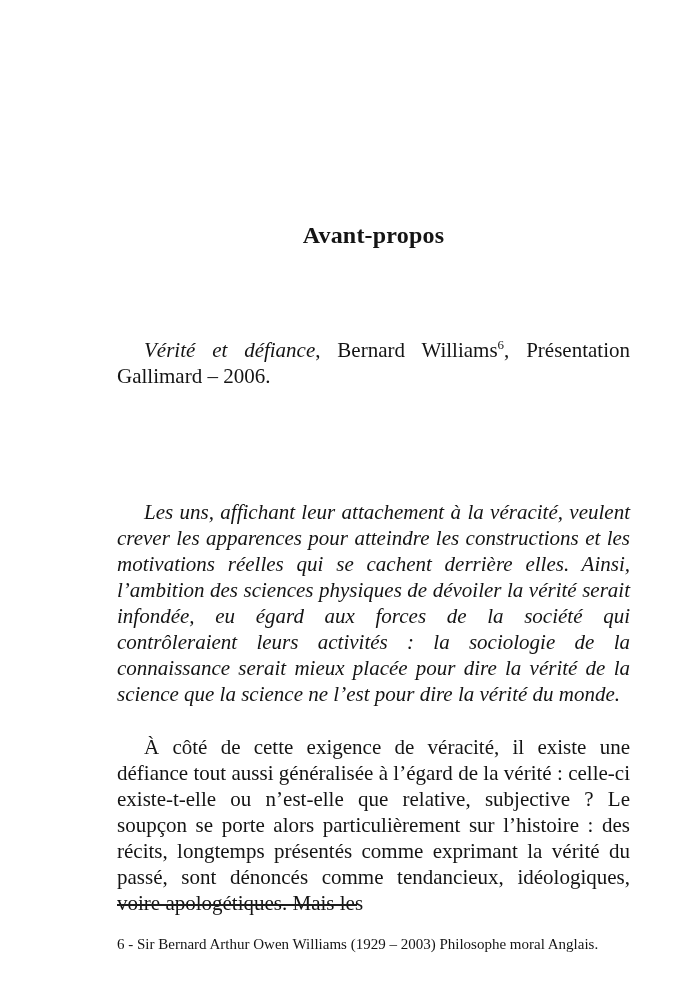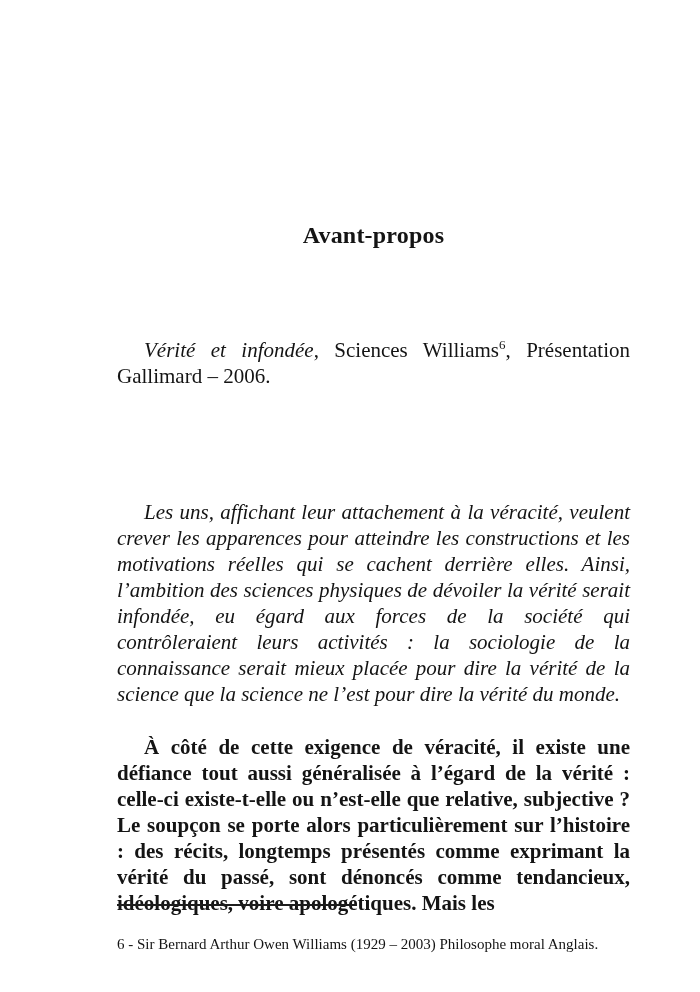--- a/index.html
+++ b/index.html
@@ -43,21 +43,21 @@
   }
   .para .italic { font-style: italic; }
   .para sup {
     font-size: 13px;
     line-height: 0;
     vertical-align: super;
   }
   #p-intro { top: 316px; }
   #p-body-0 { top: 398px; }
   #p-body-1 { top: 478px; font-style: italic; }
-  #p-body-2 { top: 713px; font-weight: bold; }
+  #p-body-2 { top: 713px; }
   .footnote-rule {
     position: absolute;
     left: 117px;
     top: 904px;
     width: 240px;
     height: 0;
     border-top: 2px solid #1d1d1d;
   }
   .footnote {
     top: 911px;
@@ -67,21 +67,21 @@
     margin-top: 24px;
   }
 </style>
 </head>
 <body>
 
 <div class="page">
 
   <h1 class="block chapter-title">Avant-propos</h1>
 
-  <p class="block para" id="p-intro"><span class="italic">Vérité et infondée</span><span>, Sciences Williams</span><sup>6</sup><span>, Présentation Gallimard – 2006.</span></p>
+  <p class="block para" id="p-intro"><span class="italic">Vérité et défiance</span><span>, Bernard Williams</span><sup>6</sup><span>, Présentation Gallimard – 2006.</span></p>
 
 
   <p class="block para" id="p-body-1">Les uns, affichant leur attachement à la véracité, veulent crever les apparences pour atteindre les constructions et les motivations réelles qui se cachent derrière elles. Ainsi, l’ambition des sciences physiques de dévoiler la vérité serait infondée, eu égard aux forces de la société qui contrôleraient leurs activités : la sociologie de la connaissance serait mieux placée pour dire la vérité de la science que la science ne l’est pour dire la vérité du monde.</p>
 
   <p class="block para" id="p-body-2">À côté de cette exigence de véracité, il existe une défiance tout aussi généralisée à l’égard de la vérité : celle-ci existe-t-elle ou n’est-elle que relative, subjective ? Le soupçon se porte alors particulièrement sur l’histoire : des récits, longtemps présentés comme exprimant la vérité du passé, sont dénoncés comme tendancieux, idéologiques, voire apologétiques. Mais les</p>
 
   <div class="footnote-rule"></div>
 
   <p class="block footnote">6 - Sir Bernard Arthur Owen Williams (1929 – 2003) Philosophe moral Anglais.</p>
 

